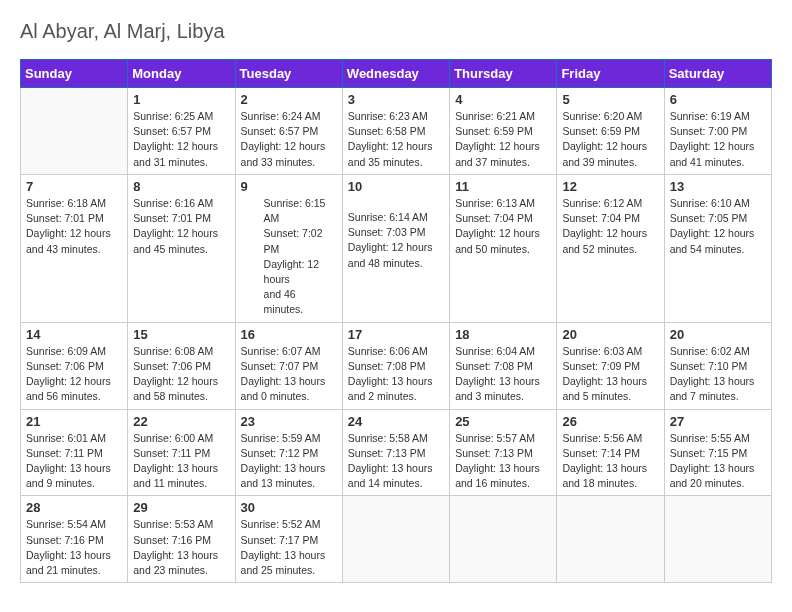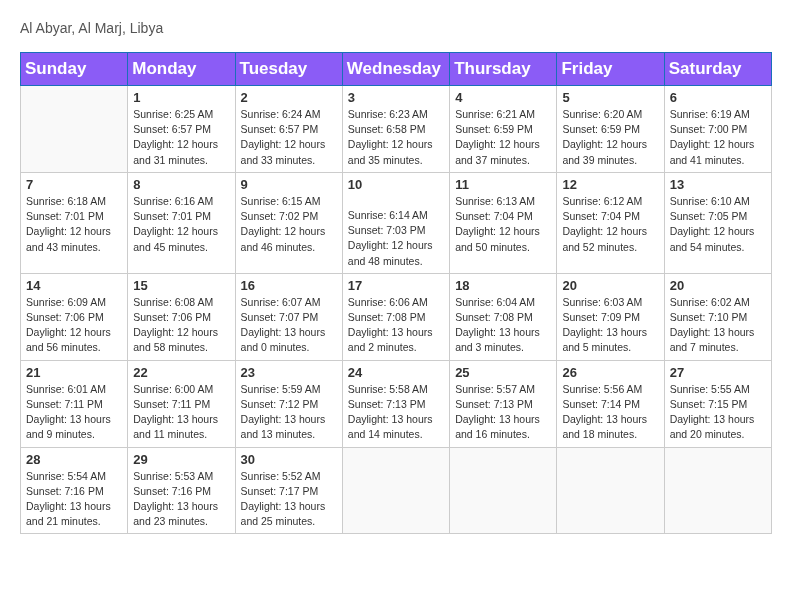--- a/index.html
+++ b/index.html
@@ -41,34 +41,34 @@
     .title-block {
       text-align: right;
     }
     .month-title {
       font-size: 36px;
       font-weight: bold;
       color: #333;
       line-height: 1.1;
     }
     .location-title {
-      font-size: 14px;
+      font-size: 20px;
       color: #555;
     }
     .calendar {
       width: 100%;
       border-collapse: collapse;
       font-size: 11px;
     }
     .calendar thead th {
-      background-color: #8b5cf6;
+      background-color: #6d28d9;
       color: white;
       padding: 6px 4px;
       text-align: left;
-      font-size: 17px;
+      font-size: 13px;
       font-weight: bold;
       border: 1px solid #1a6fba;
     }
     .calendar tbody td {
       border: 1px solid #ccc;
       vertical-align: top;
       padding: 4px 5px;
       width: calc(100% / 7);
       min-height: 80px;
       color: #333;
@@ -171,21 +171,21 @@
         </td>
         <td>
           <span class="day-num">8</span>
           <div class="day-info" style="white-space: pre-line;">Sunrise: 6:16 AM
 Sunset: 7:01 PM
 Daylight: 12 hours
 and 45 minutes.</div>
         </td>
         <td>
           <span class="day-num">9</span>
-          <div class="day-info" style="white-space: pre-line;">Sunrise: 6:15 AM
+          <div class="day-info" style="white-space: pre-line; margin-left: 23px;">Sunrise: 6:15 AM
 Sunset: 7:02 PM
 Daylight: 12 hours
 and 46 minutes.</div>
         </td>
         <td>
           <span class="day-num">10</span>
           <div class="day-info" style="white-space: pre-line; margin-top: 16px;">Sunrise: 6:14 AM
 Sunset: 7:03 PM
 Daylight: 12 hours
 and 48 minutes.</div>

